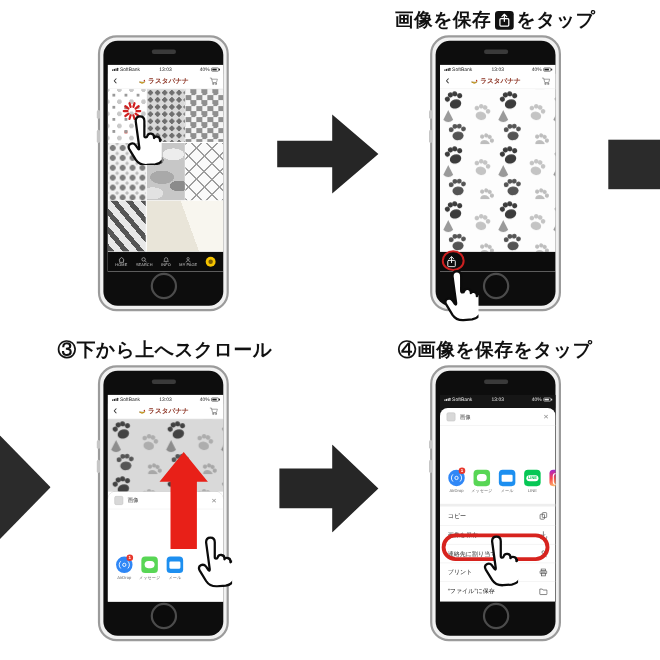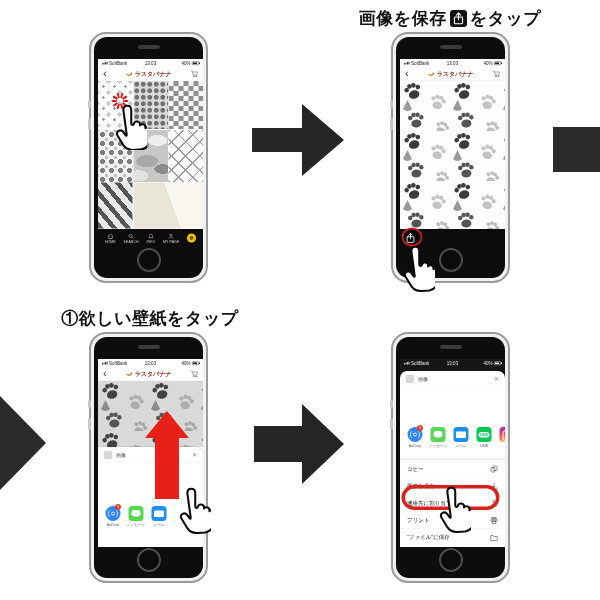--- a/index.html
+++ b/index.html
@@ -169,21 +169,22 @@
           <circle cx="11.5" cy="12.5" r="1.2"></circle>
       </g>
     </defs>
   </svg>
 
   <div class="step-title" style="left:300px;top:7px">
     <span>画像を保存</span><span class="title-badge"><svg width="13" height="13" viewBox="0 0 21 21">
           <use href="#share-g" stroke="#fff" stroke-width="1.8"></use>
         </svg></span><span>をタップ</span>
   </div>
-  <div class="step-title" style="left:0;top:307px">①欲しい壁紙をタップ</div>
+  <div class="step-title" style="left:0;top:307px">③下から上へスクロール</div>
+  <div class="step-title" style="left:300px;top:307px">④画像を保存をタップ</div>
 
   <svg class="abs" style="left:250px;top:100px" width="96" height="80">
     <polygon points="2,28 52,28 52,4 94,40 52,76 52,52 2,52" fill="#262626"></polygon>
   </svg>
   <div class="edge-sq" style="left:553px;top:127px;width:47px;height:45px"></div>
   <svg class="abs" style="left:0;top:396px" width="46" height="94">
     <polygon points="0,0 46,47 0,94" fill="#2b2b2b"></polygon>
   </svg>
   <svg class="abs" style="left:252px;top:404px" width="96" height="80">
     <polygon points="2,22 50,22 50,0 92,40 50,80 50,58 2,58" fill="#262626"></polygon>

